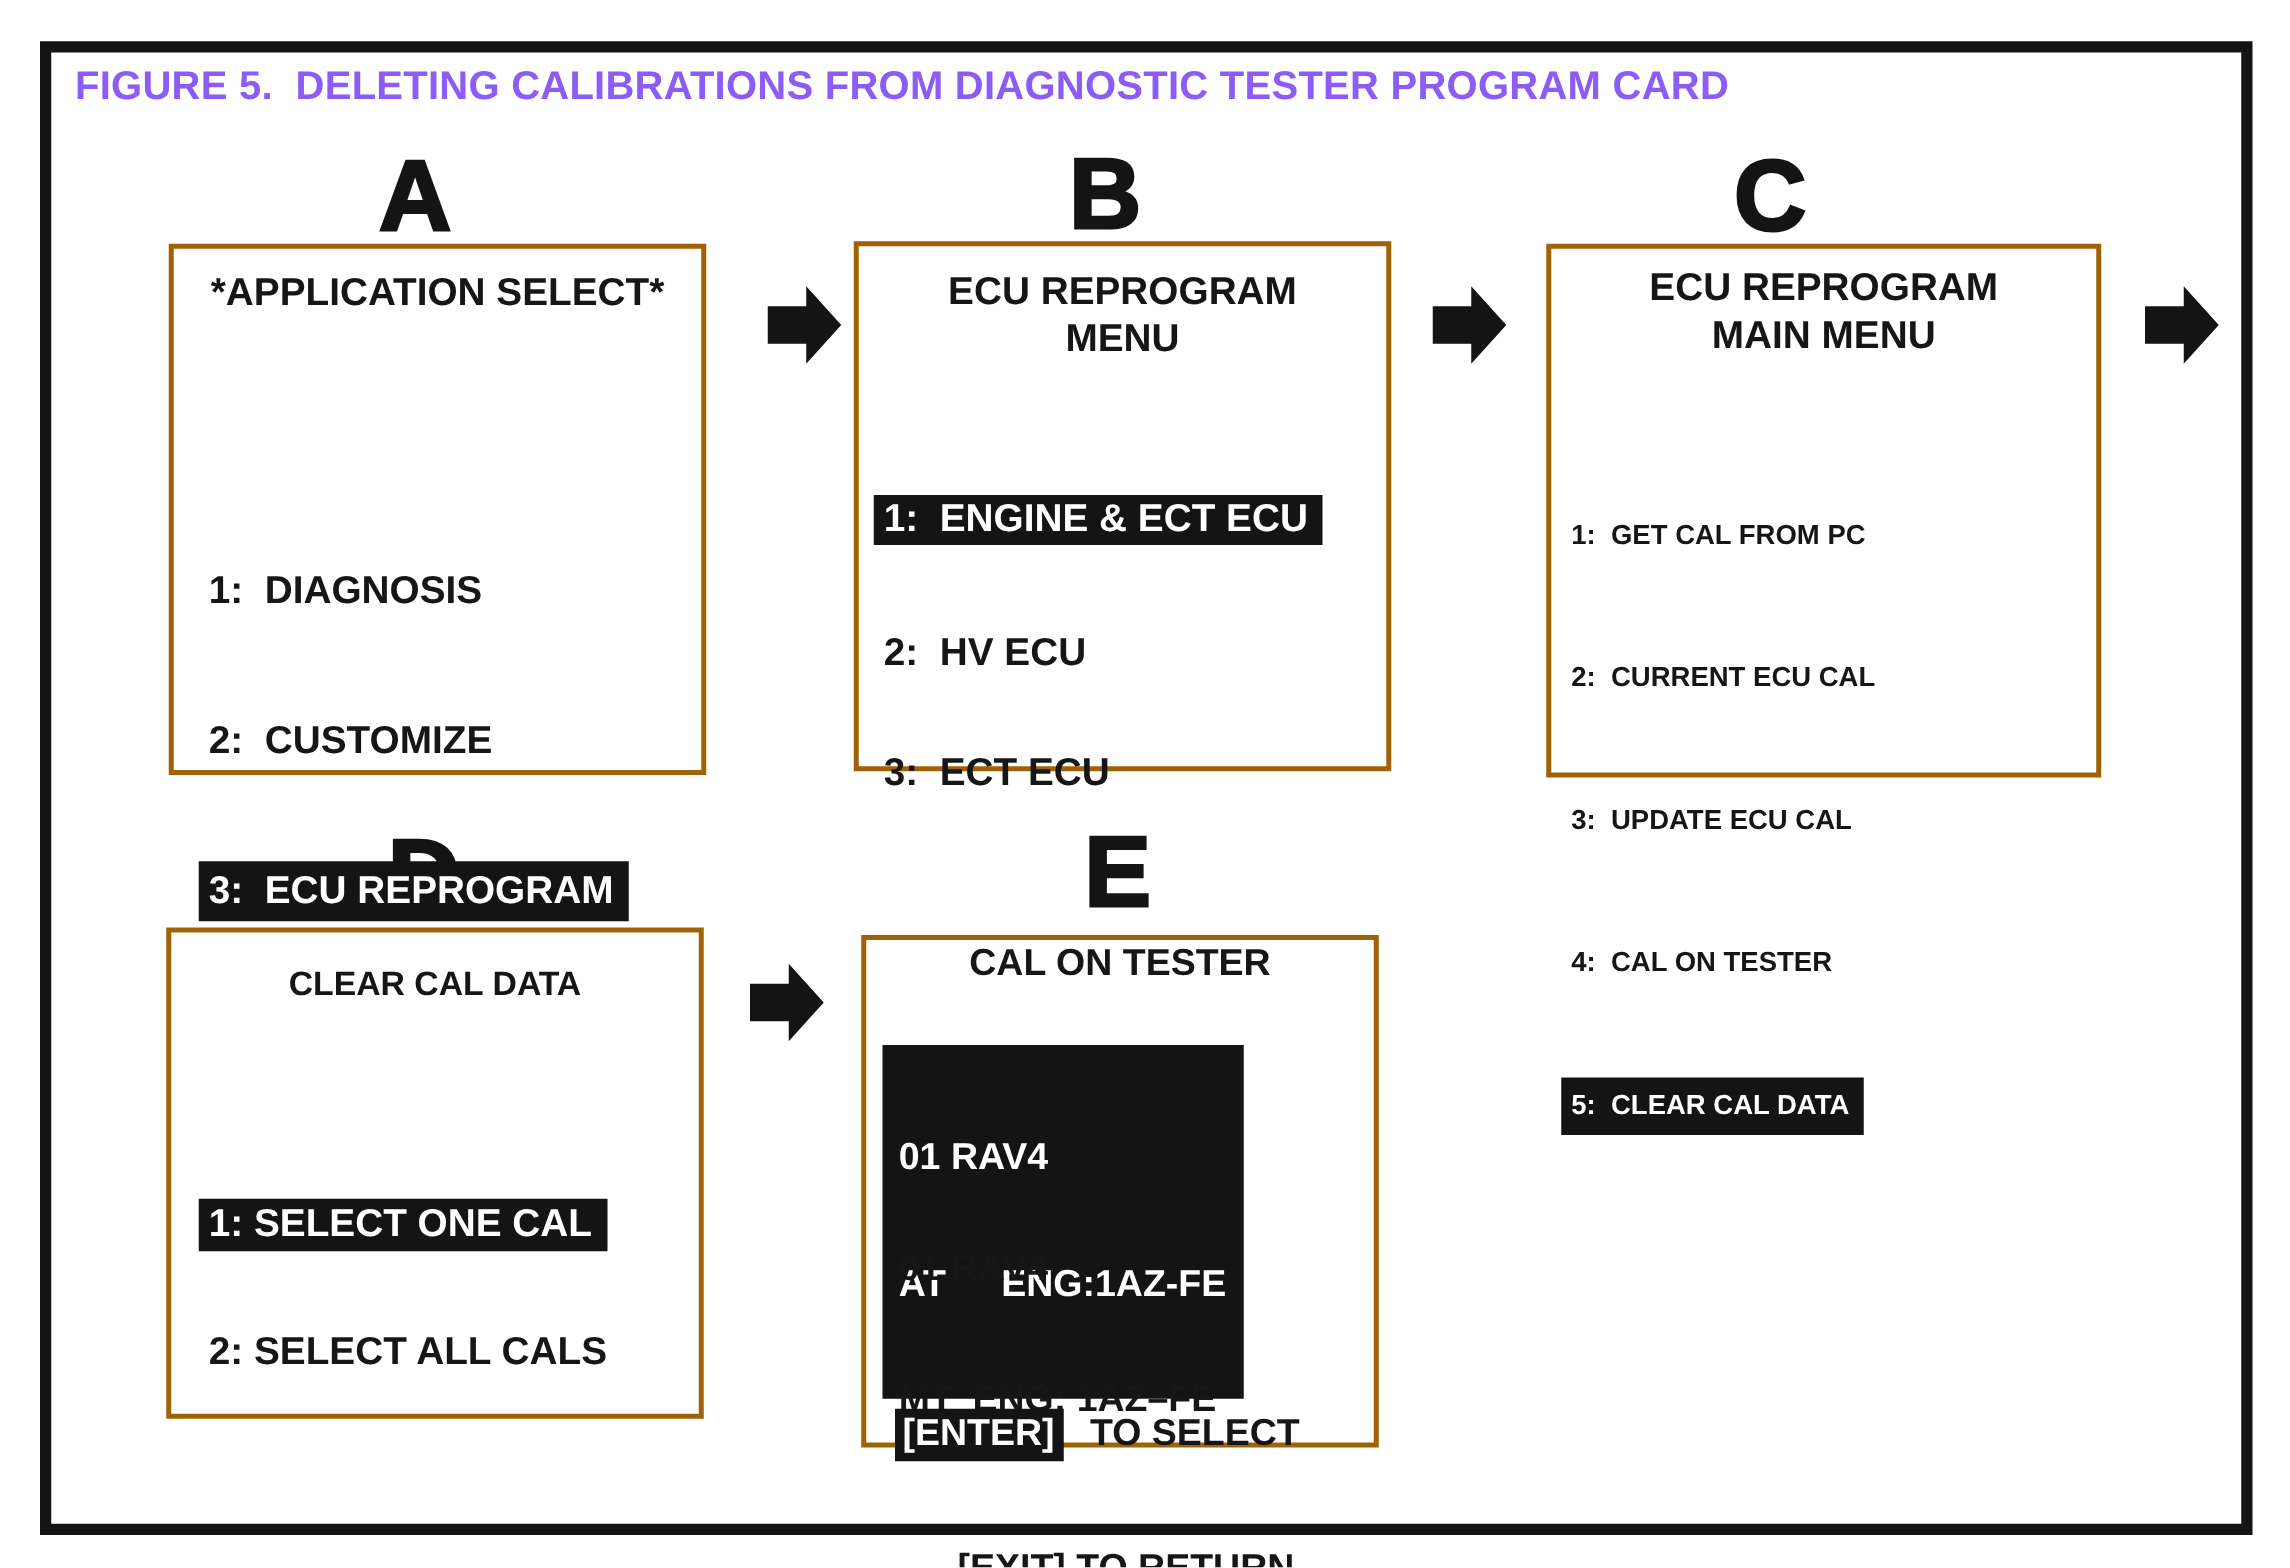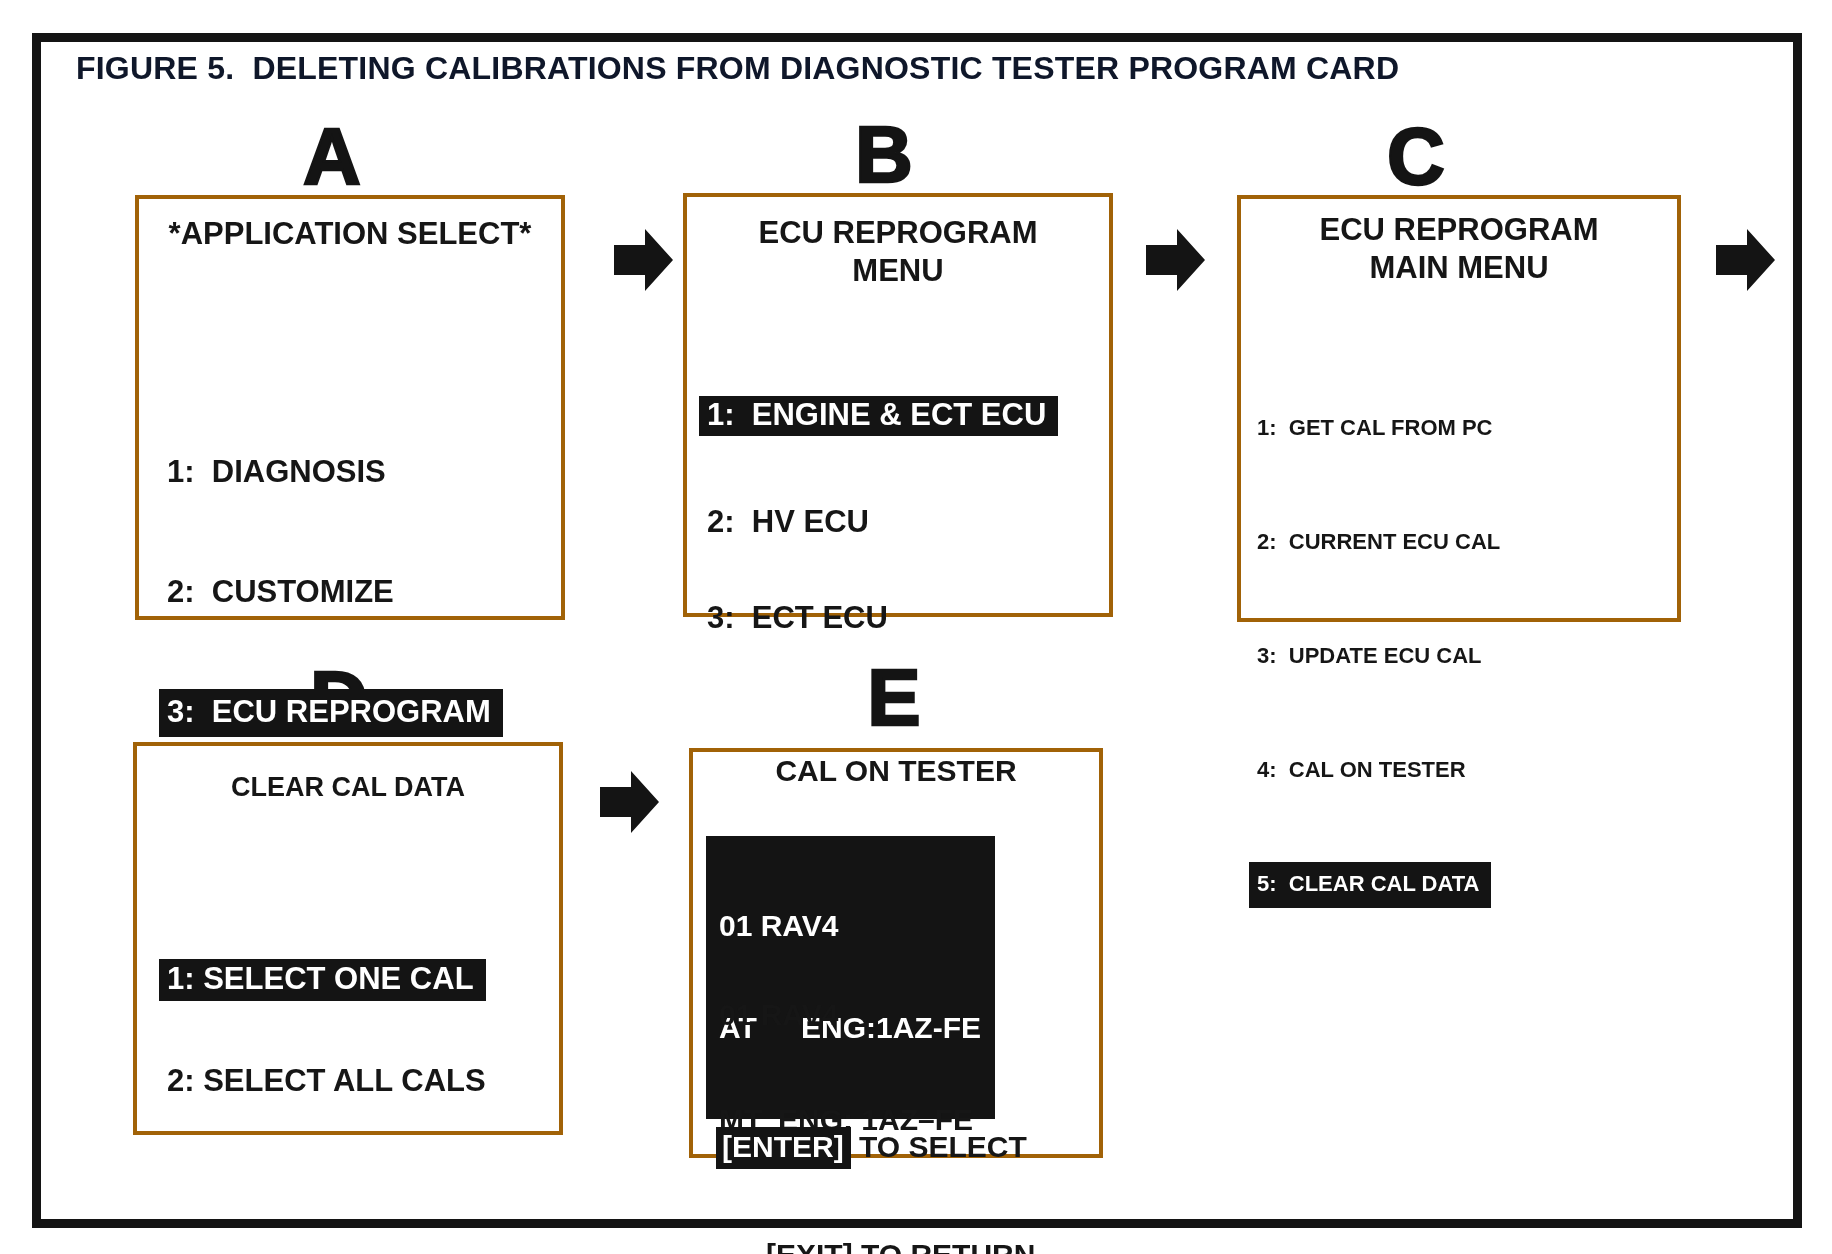--- a/index.html
+++ b/index.html
@@ -5,22 +5,22 @@
   html,body{margin:0;padding:0;background:#ffffff;}
   .canvas{
     position:relative;width:1832px;height:1254px;background:#ffffff;overflow:hidden;
     font-family:"Liberation Sans","DejaVu Sans",sans-serif;color:#161616;
   }
   .canvas *{box-sizing:border-box;}
 
   .frame{position:absolute;left:32px;top:33px;width:1770px;height:1195px;border:9px solid #141414;background:#ffffff;}
 
   .fig-title{
-    position:absolute;left:76px;top:50px;font-size:32px;font-weight:bold;
-    color:#0f172a;white-space:pre;letter-spacing:0.2px;
+    position:absolute;left:60px;top:50px;font-size:32px;font-weight:bold;
+    color:#8b5cf6;white-space:pre;letter-spacing:0.2px;
   }
 
   .blabel{
     position:absolute;transform:translateX(-50%);font-size:80px;font-weight:bold;
     color:#141414;line-height:1;-webkit-text-stroke:2.5px #141414;letter-spacing:2px;
   }
 
   .arrow{position:absolute;width:60px;height:72px;}
   .arrow svg{display:block;width:100%;height:100%;}
 
@@ -56,21 +56,21 @@
 
   
   #scrE{left:689px;top:748px;width:414px;height:410px;}
   #scrE .t{margin-top:0;font-size:30px;}
   .cal{position:absolute;left:13px;width:289px;font-weight:bold;font-size:30px;white-space:pre;}
   #calHl{top:84px;background:#141414;color:#ffffff;padding:5px 10px 6px 13px;line-height:34px;}
   #cal2{top:175px;padding:0 10px 0 13px;line-height:35px;}
   .cal-l2{display:flex;justify-content:space-between;padding-right:4px;}
   #cal2 .cal-l2{padding-right:12px;}
   .efoot{position:absolute;left:29px;top:305px;font-size:30px;line-height:36px;font-weight:bold;white-space:pre;}
-  .efoot .hl{padding:2px 7px 4px 6px;margin:-2px 0 -4px -6px;}
+  .efoot .hl{padding:2px 7px 4px 6px;margin:-2px 13px -4px -6px;}
   .efoot .l2{padding-left:44px;}
 </style>
 </head>
 <body>
 
 <div class="canvas">
   <div class="frame"></div>
 
   <div class="fig-title">FIGURE 5.  DELETING CALIBRATIONS FROM DIAGNOSTIC TESTER PROGRAM CARD</div>
 

